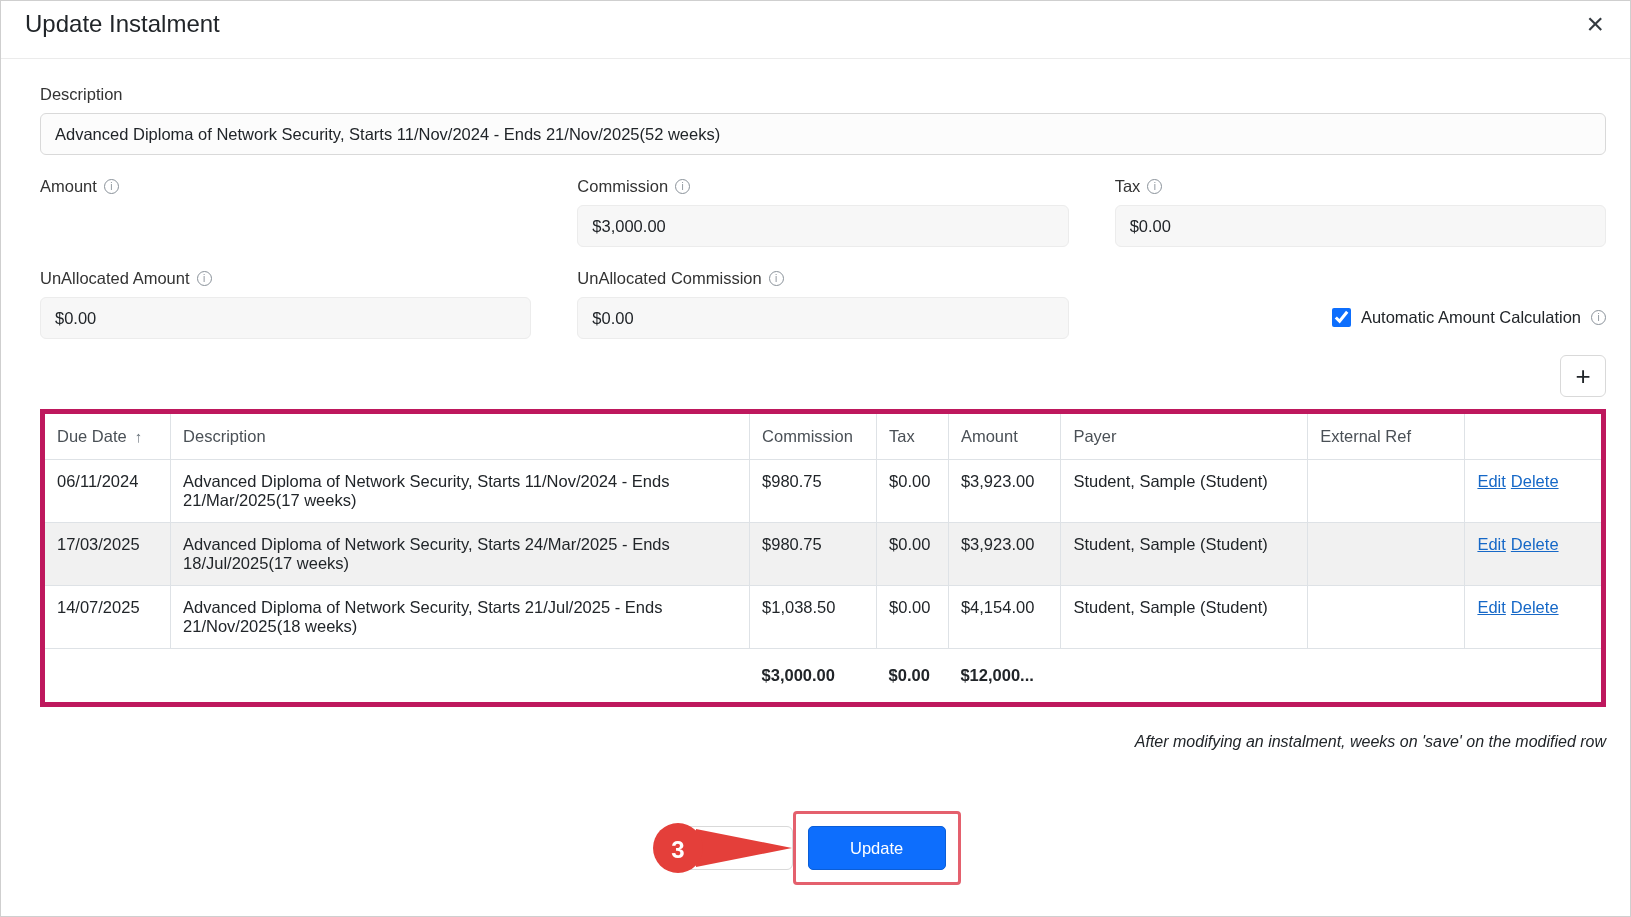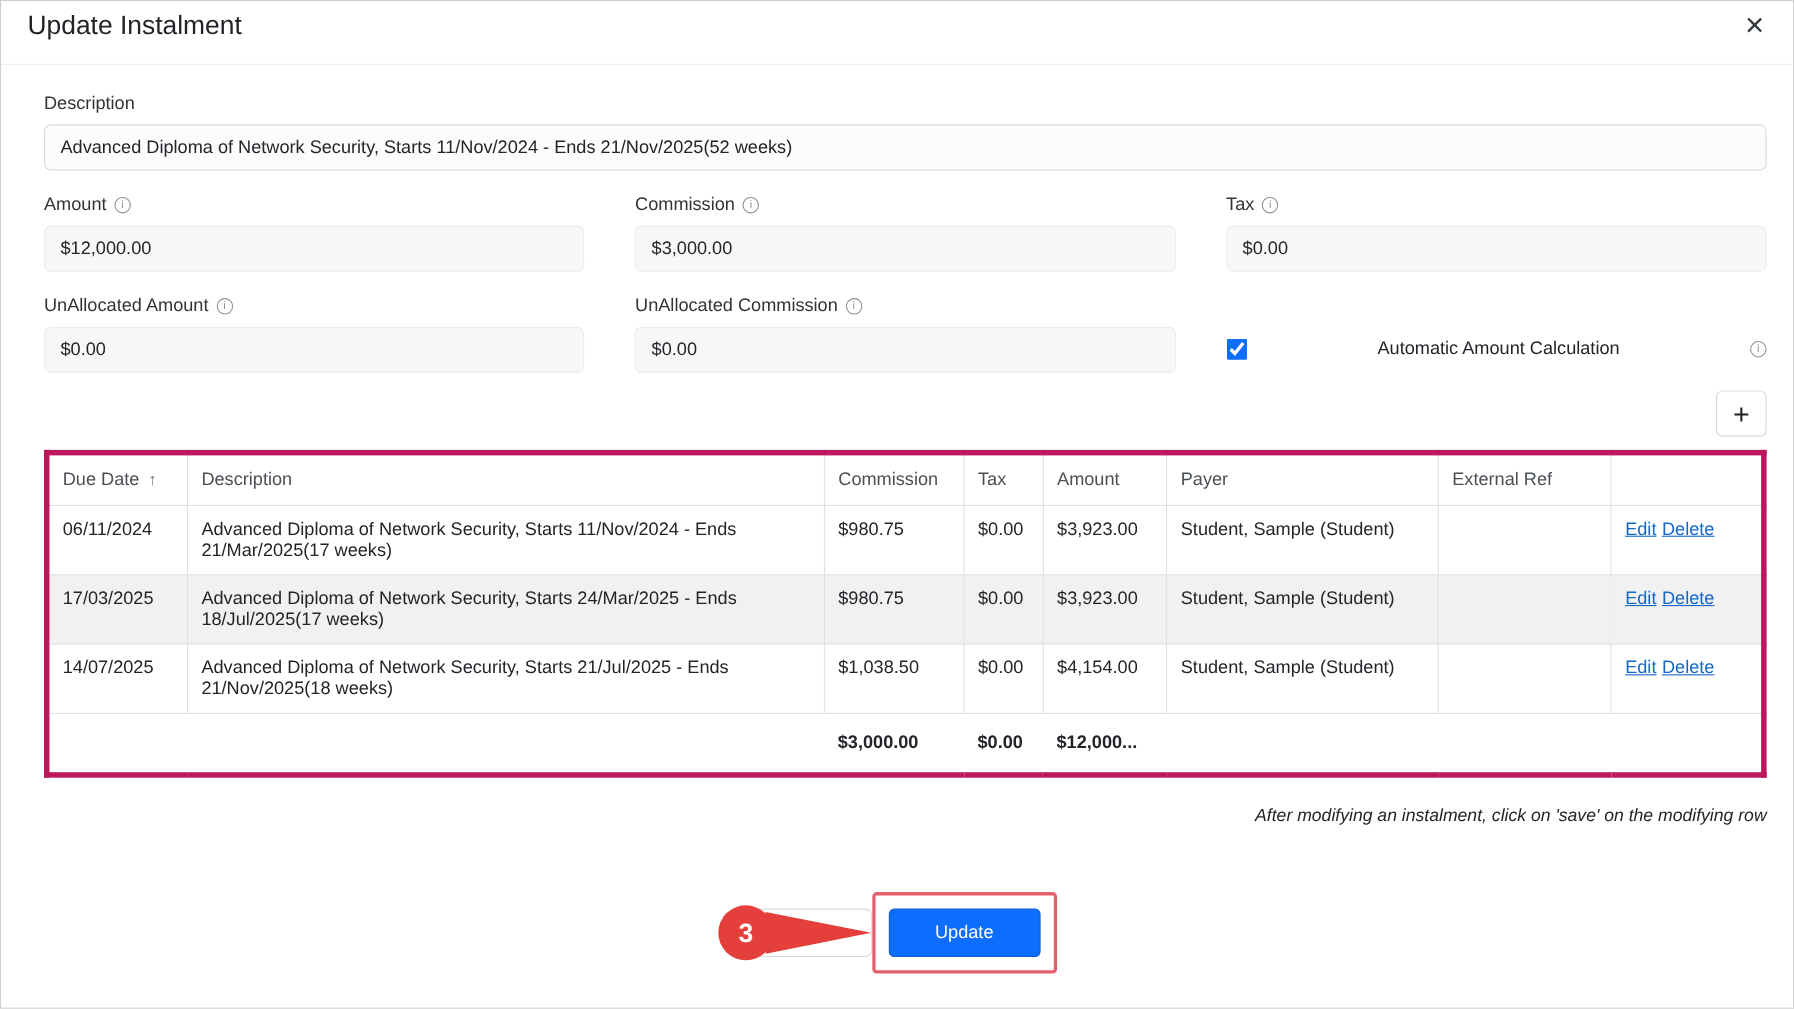--- a/index.html
+++ b/index.html
@@ -48,21 +48,21 @@
     padding: 0 14px; font-size: 16.5px; color: #212529;
     font-family: inherit;
   }
   .desc-input { background: #fcfcfc; border: 1px solid #d9d9d9; }
 
   .grid-3 {
     display: grid; grid-template-columns: 1fr 1fr 1fr;
     column-gap: 46px; margin-top: 22px;
   }
   .checkbox-cell {
-    display: flex; justify-content: space-between; align-items: center;
+    display: flex; justify-content: flex-end; align-items: center;
     gap: 10px; padding-top: 27px; font-size: 16.5px; color: #212529;
   }
   .checkbox-cell input[type="checkbox"] {
     width: 19px; height: 19px; accent-color: #0d6efd; cursor: pointer;
   }
 
   .add-row { display: flex; justify-content: flex-end; margin: 16px 0 12px 0; }
   .add-btn {
     width: 46px; height: 42px;
     background: #ffffff; border: 1px solid #d9d9d9; border-radius: 6px;
@@ -138,21 +138,20 @@
     </div>
     <input class="text-input desc-input" type="text" value="Advanced Diploma of Network Security, Starts 11/Nov/2024 - Ends 21/Nov/2025(52 weeks)" style="">
   </div>
 
   <div class="grid-3">
     <div>
       <div class="field-label">
         <span>Amount</span>
         <span class="info-icon">i</span>
       </div>
-      <input class="text-input" type="text" value="$12,000.00" style="">
     </div>
     <div>
       <div class="field-label">
         <span>Commission</span>
         <span class="info-icon">i</span>
       </div>
       <input class="text-input" type="text" value="$3,000.00" style="">
     </div>
     <div>
       <div class="field-label">
@@ -259,21 +258,21 @@
         <td class="num">$3,000.00</td>
         <td class="num">$0.00</td>
         <td class="num">$12,000...</td>
         <td></td>
         <td></td>
         <td></td>
       </tr>
     </tbody>
   </table>
 
-  <div class="note">After modifying an instalment, click on 'save' on the modifying row</div>
+  <div class="note">After modifying an instalment, weeks on 'save' on the modified row</div>
 </div>
 
 <div class="modal-footer">
   <button class="close-button">Close</button>
 
   <div class="update-wrap">
     <svg class="arrow-annotation" width="148" height="58" viewBox="0 0 148 58">
       <polygon points="50,10 146,29 50,48" fill="#e43f3a"></polygon>
       <circle cx="32" cy="29" r="25" fill="#e43f3a"></circle>
       <text x="32" y="30" text-anchor="middle" dominant-baseline="central" font-size="24" font-weight="bold" fill="#ffffff" font-family="Liberation Sans, sans-serif">3</text>

